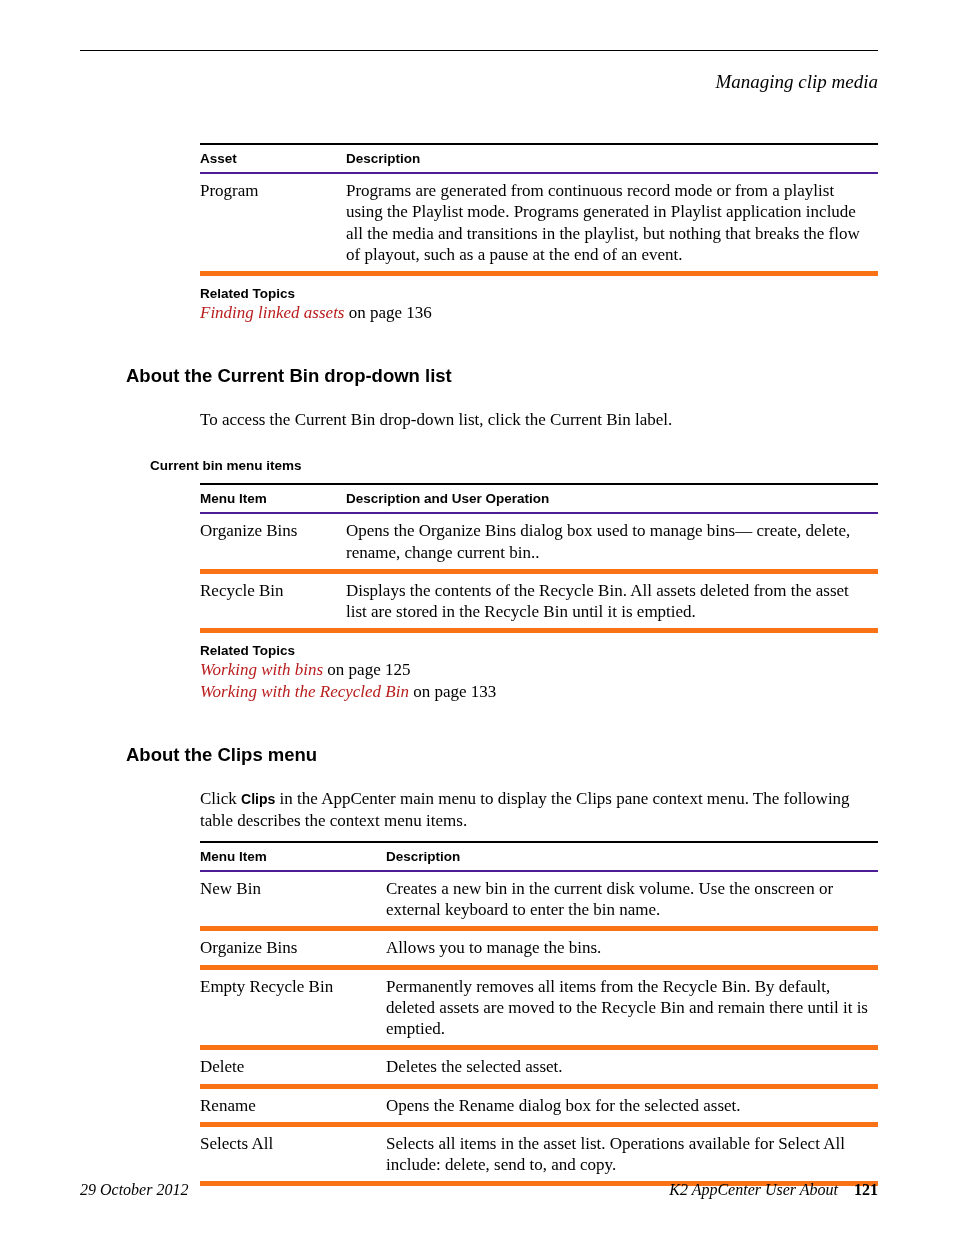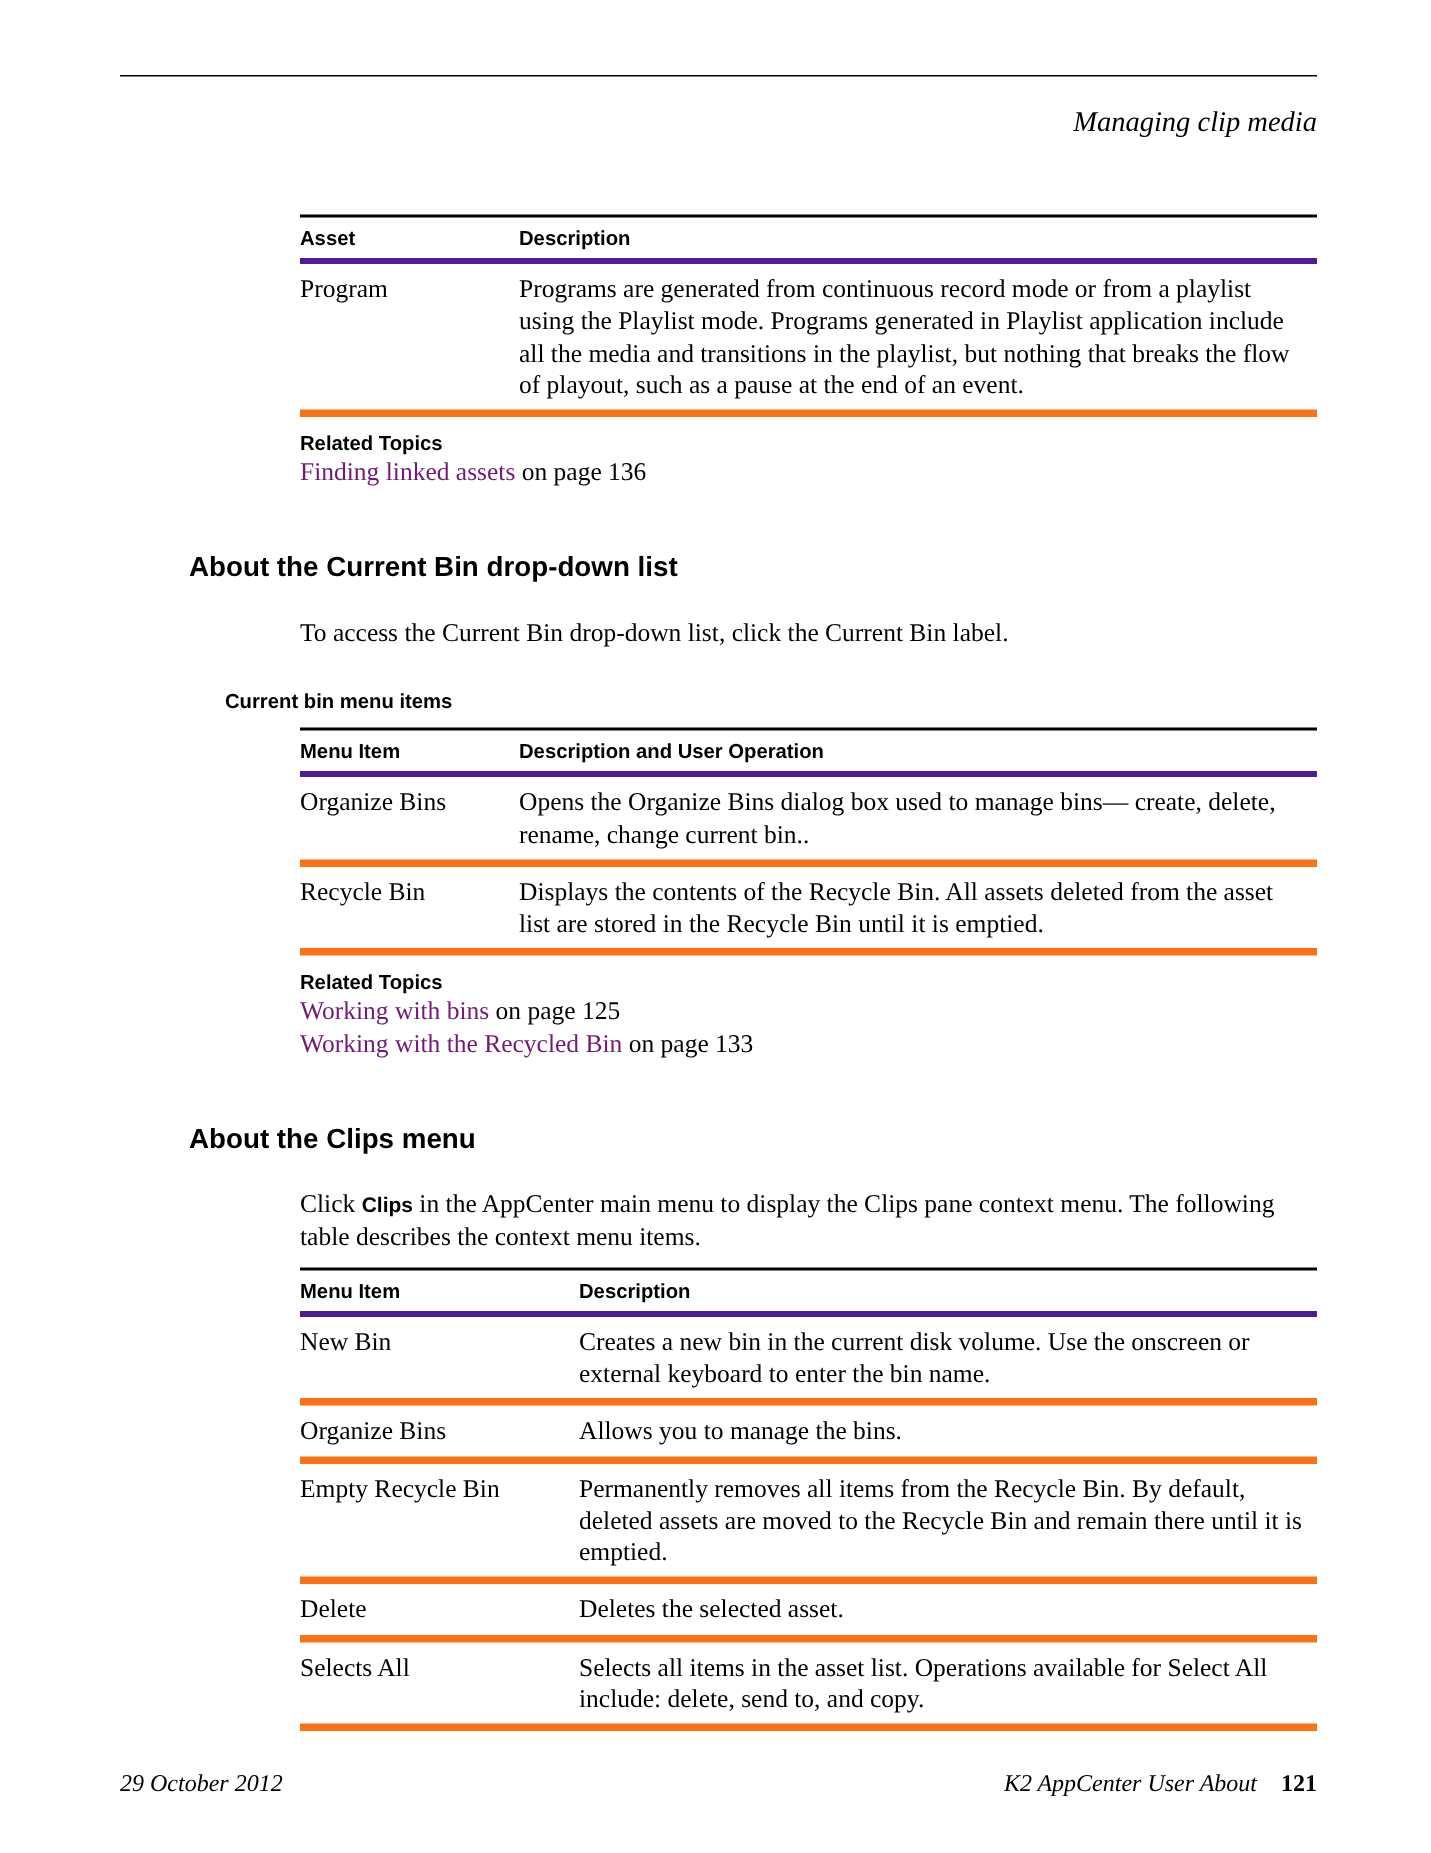--- a/index.html
+++ b/index.html
@@ -31,21 +31,21 @@
   .content-indent {
     margin-left: 120px;
   }
   table {
     border-collapse: collapse;
     width: 100%;
     font-size: 17px;
   }
   thead tr {
     border-top: 2px solid #000;
-    border-bottom: 4px solid #4c1d95;
+    border-bottom: 2px solid #4c1d95;
   }
   th {
     text-align: left;
     font-family: Arial, Helvetica, sans-serif;
     font-weight: bold;
     font-size: 13.5px;
     padding: 6px 4px 6px 0;
     vertical-align: top;
   }
   tbody tr {
@@ -67,21 +67,22 @@
     font-weight: bold;
     font-size: 13.5px;
     margin-top: 10px;
     margin-bottom: 2px;
   }
   .related-line {
     font-size: 17px;
     margin: 0 0 2px 0;
   }
   a.link {
-    color: #701a75;
+    color: #b91c1c;
+    font-style: italic;
     text-decoration: none;
   }
   h2.section {
     font-family: Arial, Helvetica, sans-serif;
     font-weight: bold;
     font-size: 18.5px;
     margin: 42px 0 22px 46px;
   }
   .subheading {
     font-family: Arial, Helvetica, sans-serif;
@@ -200,20 +201,24 @@
         </tr>
         <tr>
           <td class="col1">Empty Recycle Bin</td>
           <td>Permanently removes all items from the Recycle Bin. By default, deleted assets are moved to the Recycle Bin and remain there until it is emptied.</td>
         </tr>
         <tr>
           <td class="col1">Delete</td>
           <td>Deletes the selected asset.</td>
         </tr>
         <tr>
+          <td class="col1">Rename</td>
+          <td>Opens the Rename dialog box for the selected asset.</td>
+        </tr>
+        <tr>
           <td class="col1">Selects All</td>
           <td>Selects all items in the asset list. Operations available for Select All include: delete, send to, and copy.</td>
         </tr>
       </tbody>
     </table>
   </div>
 
   <div class="footer">
     <div class="footer-left">29 October 2012</div>
     <div class="footer-right">

